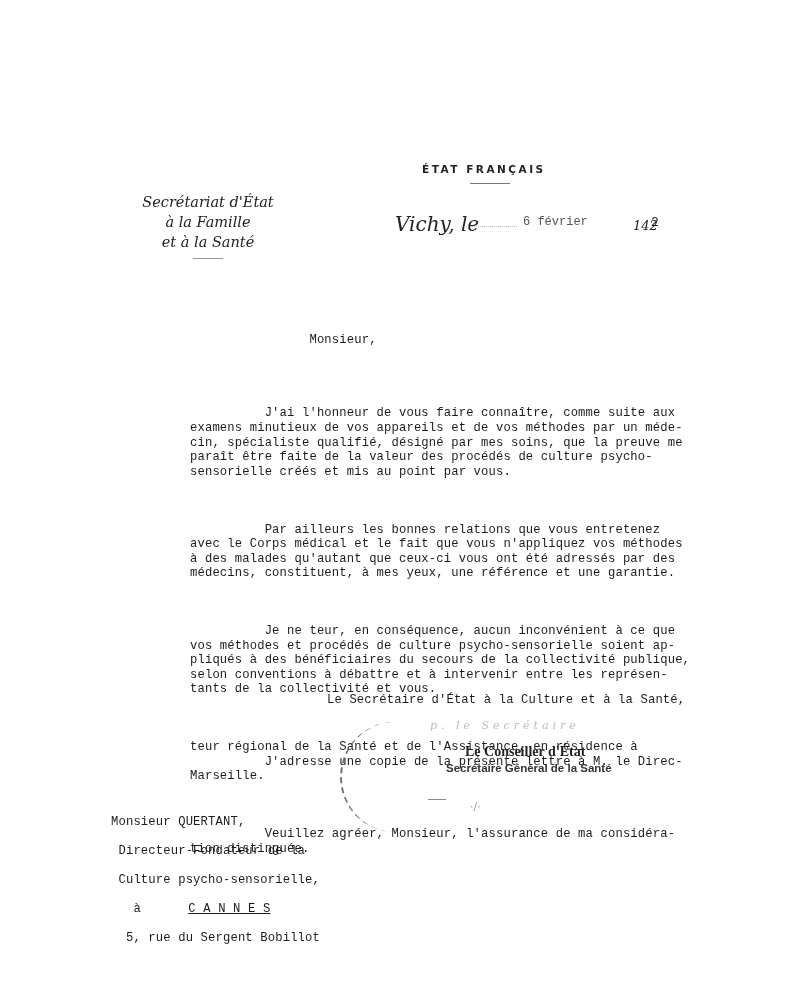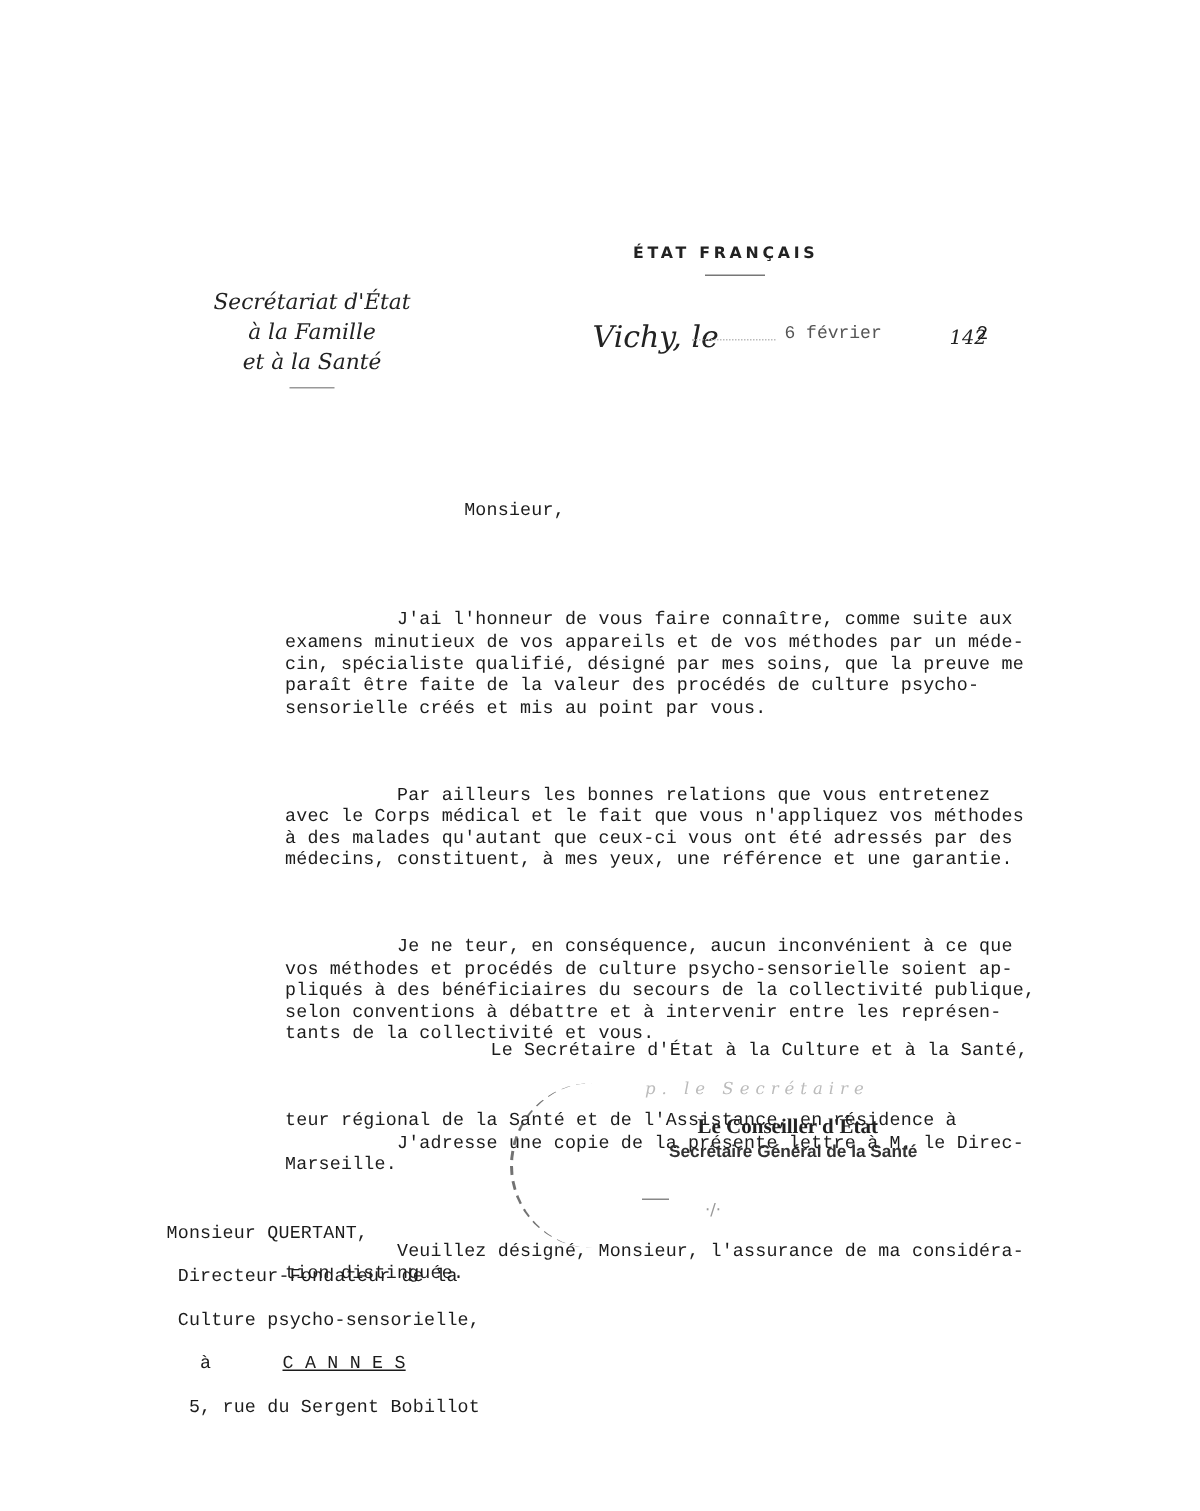--- a/index.html
+++ b/index.html
@@ -53,21 +53,21 @@
 <div>                <span>Monsieur,</span></div>
 <div style="height:30px"></div>
 <div><div>          J'ai l'honneur de vous faire connaître, comme suite aux</div><div>examens minutieux de vos appareils et de vos méthodes par un méde-</div><div>cin, spécialiste qualifié, désigné par mes soins, que la preuve me</div><div>paraît être faite de la valeur des procédés de culture psycho-</div><div>sensorielle créés et mis au point par vous.</div></div>
 <div style="height:14px"></div>
 <div><div>          Par ailleurs les bonnes relations que vous entretenez</div><div>avec le Corps médical et le fait que vous n'appliquez vos méthodes</div><div>à des malades qu'autant que ceux-ci vous ont été adressés par des</div><div>médecins, constituent, à mes yeux, une référence et une garantie.</div></div>
 <div style="height:14px"></div>
 <div><div>          Je ne teur, en conséquence, aucun inconvénient à ce que</div><div>vos méthodes et procédés de culture psycho-sensorielle soient ap-</div><div>pliqués à des bénéficiaires du secours de la collectivité publique,</div><div>selon conventions à débattre et à intervenir entre les représen-</div><div>tants de la collectivité et vous.</div></div>
 <div style="height:14px"></div>
 <div><div>teur régional de la Santé et de l'Assistance, en résidence à</div><div>          J'adresse une copie de la présente lettre à M. le Direc-</div><div>Marseille.</div></div>
 <div style="height:14px"></div>
-<div><div>          Veuillez désigné, Monsieur, l'assurance de ma considéra-</div><div>tion distinguée.</div></div>
+<div><div>          Veuillez agréer, Monsieur, l'assurance de ma considéra-</div><div>tion distinguée.</div></div>
 </div>
 
 <div class="abs mono signline">Le Secrétaire d'État à la Culture et à la Santé,</div>
 <div class="abs seal"></div>
 <div class="abs faint-sig">p. le Secrétaire</div>
 <div class="abs stamp1">Le Conseiller d'État</div>
 <div class="abs stamp2">Secrétaire Général de la Santé</div>
 <div class="abs seal-mark"></div>
 <div class="abs seal-mark2">·/·</div>
 

